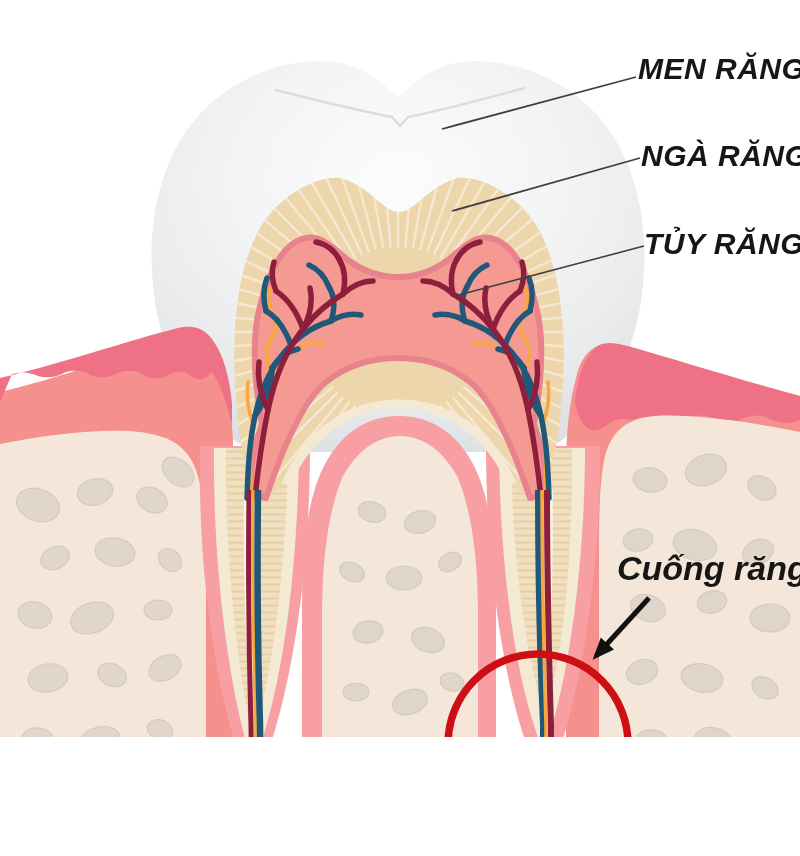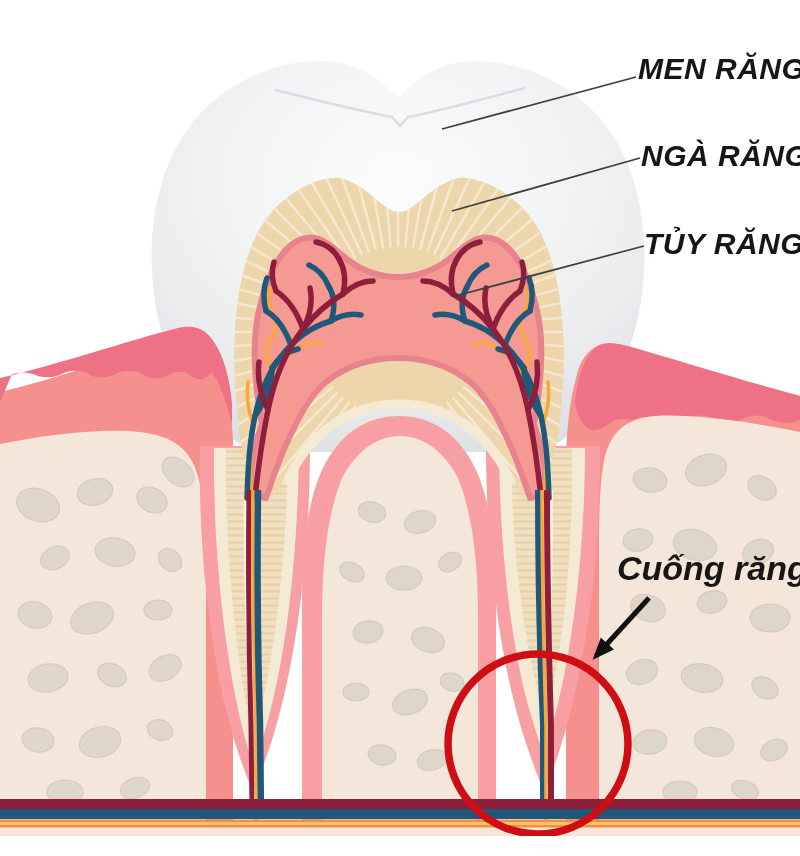--- a/index.html
+++ b/index.html
@@ -1,16 +1,16 @@
 <!DOCTYPE html>
 <html style="--c-gum: #f5908c; --c-gumEdge: #ee7186; --c-bone: #f4e7d9; --c-boneBlob: #dbd2c7; --c-ligament: #f79fa2; --c-cementum: #f4ead4; --c-dentin: #edd5ac; --c-rootDentin: #f0e0bf; --c-dentinLine: #f7ecd6; --c-canal: #faf3e6; --c-pulp: #f59a92; --c-pulpBorder: #e8838d; --c-artery: #8e1f3c; --c-vein: #20587a; --c-nerve: #f6a83e; --c-bundleOrange: #f28b4e; --c-bundleYellow: #ffc45e; --c-highlight: #cf0e13; --c-arrow: #111111; --c-leader: #3f3f3f; --c-labelColor: #161616;"><head>
 <meta charset="utf-8">
 <style>
   html,body{margin:0;padding:0;background:#fff}
-  #stage{position:relative;width:800px;height:836px;overflow:hidden;background:#e5e5e5;
+  #stage{position:relative;width:800px;height:737px;overflow:hidden;background:#e5e5e5;
          font-family:"Liberation Sans","DejaVu Sans",sans-serif}
   #diagram{position:absolute;left:0;top:0}
 
   
   .enamel-fill{fill:url(#enamelGrad)}
   .crease{stroke:#d8dbde;stroke-width:2.4;fill:none;opacity:.95}
   .gum{fill:var(--c-gum,#f5908c)}
   .gum-edge{fill:var(--c-gumEdge,#ee7186)}
   .bone{fill:var(--c-bone,#f4e7d9)}
   .blob{fill:var(--c-boneBlob,#dbd2c7);stroke:#cdc3b6;stroke-width:1.2}

